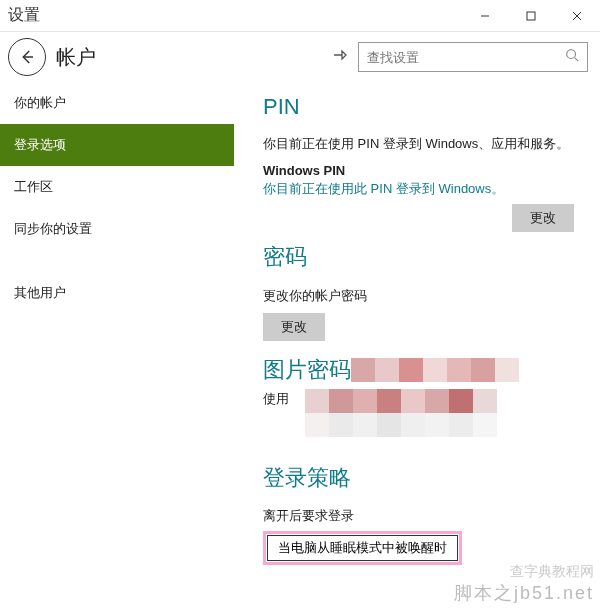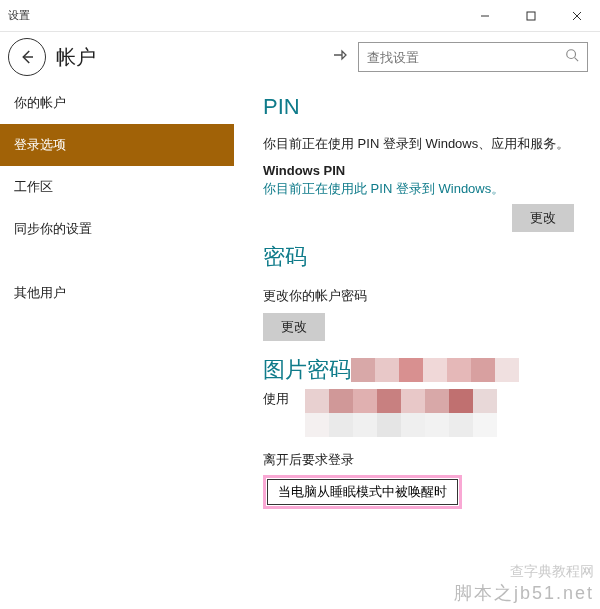--- a/index.html
+++ b/index.html
@@ -1,35 +1,35 @@
 <!DOCTYPE html>
 <html><head>
   <meta charset="utf-8">
   <style>
     * { margin: 0; padding: 0; box-sizing: border-box; font-family: "Microsoft YaHei", "Segoe UI", sans-serif; }
     body { width: 600px; height: 609px; background: #fff; overflow: hidden; position: relative; }
     
     .titlebar { height: 32px; display: flex; align-items: center; padding-left: 8px; border-bottom: 1px solid #e5e5e5; }
-    .titlebar-title { font-size: 11px; color: #333; }
+    .titlebar-title { font-size: 16px; color: #333; }
     .titlebar-controls { margin-left: auto; display: flex; }
     .titlebar-btn { width: 46px; height: 32px; display: flex; align-items: center; justify-content: center; font-size: 11px; color: #333; }
     
     .header { height: 50px; display: flex; align-items: center; padding: 0 8px; gap: 10px; }
     .back-btn { width: 38px; height: 38px; border: 1.5px solid #333; border-radius: 50%; display: flex; align-items: center; justify-content: center; cursor: pointer; }
     .back-btn svg { width: 18px; height: 18px; }
     .header-title { font-size: 20px; color: #222; }
     .pin-icon { margin-left: auto; color: #555; font-size: 16px; }
     .search-box { width: 230px; height: 30px; border: 1px solid #999; display: flex; align-items: center; padding: 0 8px; margin-right: 4px; }
     .search-box input { border: none; outline: none; flex: 1; font-size: 13px; color: #000000; background: transparent; }
     .search-box .si { color: #888; }
     
     .body { display: flex; height: calc(100% - 82px); justify-content: space-between; }
     .sidebar { width: 235px; border-right: 1px solid transparent; }
     .sidebar-item { padding: 12px 14px; font-size: 13px; color: #222; cursor: pointer; border-bottom: 0; }
-    .sidebar-item.active { background: #a16207; color: #fff; }
+    .sidebar-item.active { background: #4d7c0f; color: #fff; }
     .sidebar-spacer { height: 22px; }
     
     .content { flex: 1; padding: 12px 22px 12px 28px; overflow: hidden; }
     .section-h { color: #0f7b8a; font-size: 22px; font-weight: 400; margin-bottom: 14px; margin-top: 10px; }
     .section-h.first { margin-top: 0; }
     .body-text { font-size: 13px; color: #222; line-height: 1.6; }
     .sub-h { font-size: 13px; font-weight: 700; color: #222; margin-top: 8px; }
     .link-text { font-size: 13px; color: #0f7b8a; margin-top: 2px; }
     .btn { display: inline-block; background: #ccc; color: #222; font-size: 13px; padding: 5px 18px; margin-top: 6px; border: none; cursor: pointer; }
     .btn.right { float: right; margin-right: 4px; }
@@ -150,20 +150,21 @@
             <div class="px" style="background:#f0f0f0"></div>
             <div class="px" style="background:#e5e5e5"></div>
             <div class="px" style="background:#efefef"></div>
             <div class="px" style="background:#f2f2f2"></div>
             <div class="px" style="background:#ececec"></div>
             <div class="px" style="background:#f5f5f5"></div>
         </div>
       </div>
     </div>
 
+    <div class="section-h" style="margin-top:26px">登录策略</div>
     <div class="policy-label">离开后要求登录</div>
     <div class="highlight-box">
       <div class="dropdown">当电脑从睡眠模式中被唤醒时</div>
     </div>
   </div>
 </div>
 
 <div class="watermark2">查字典教程网</div>
 <div class="watermark">脚本之jb51.net</div>
 

